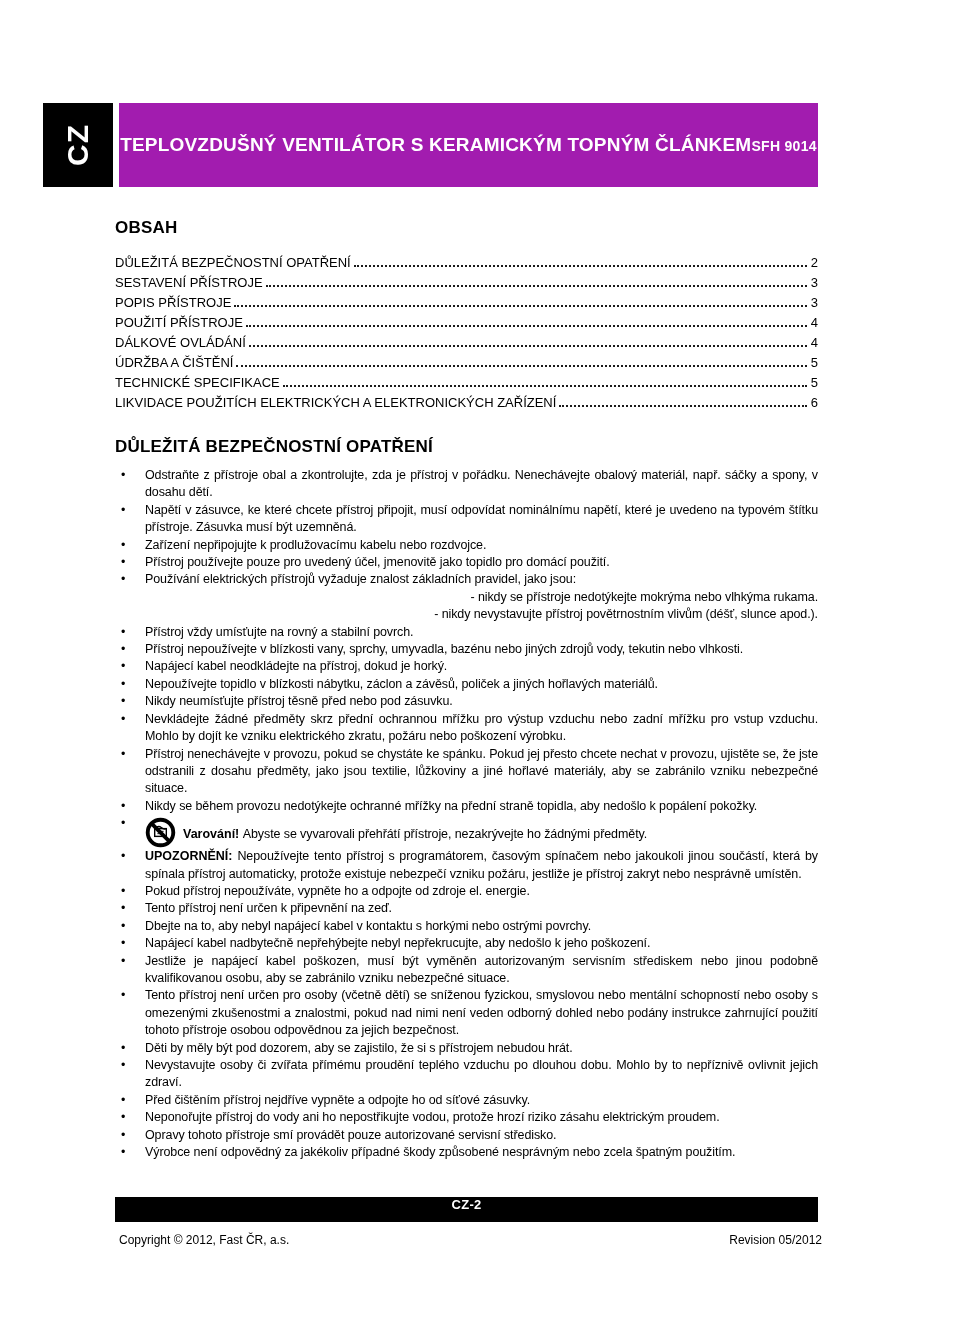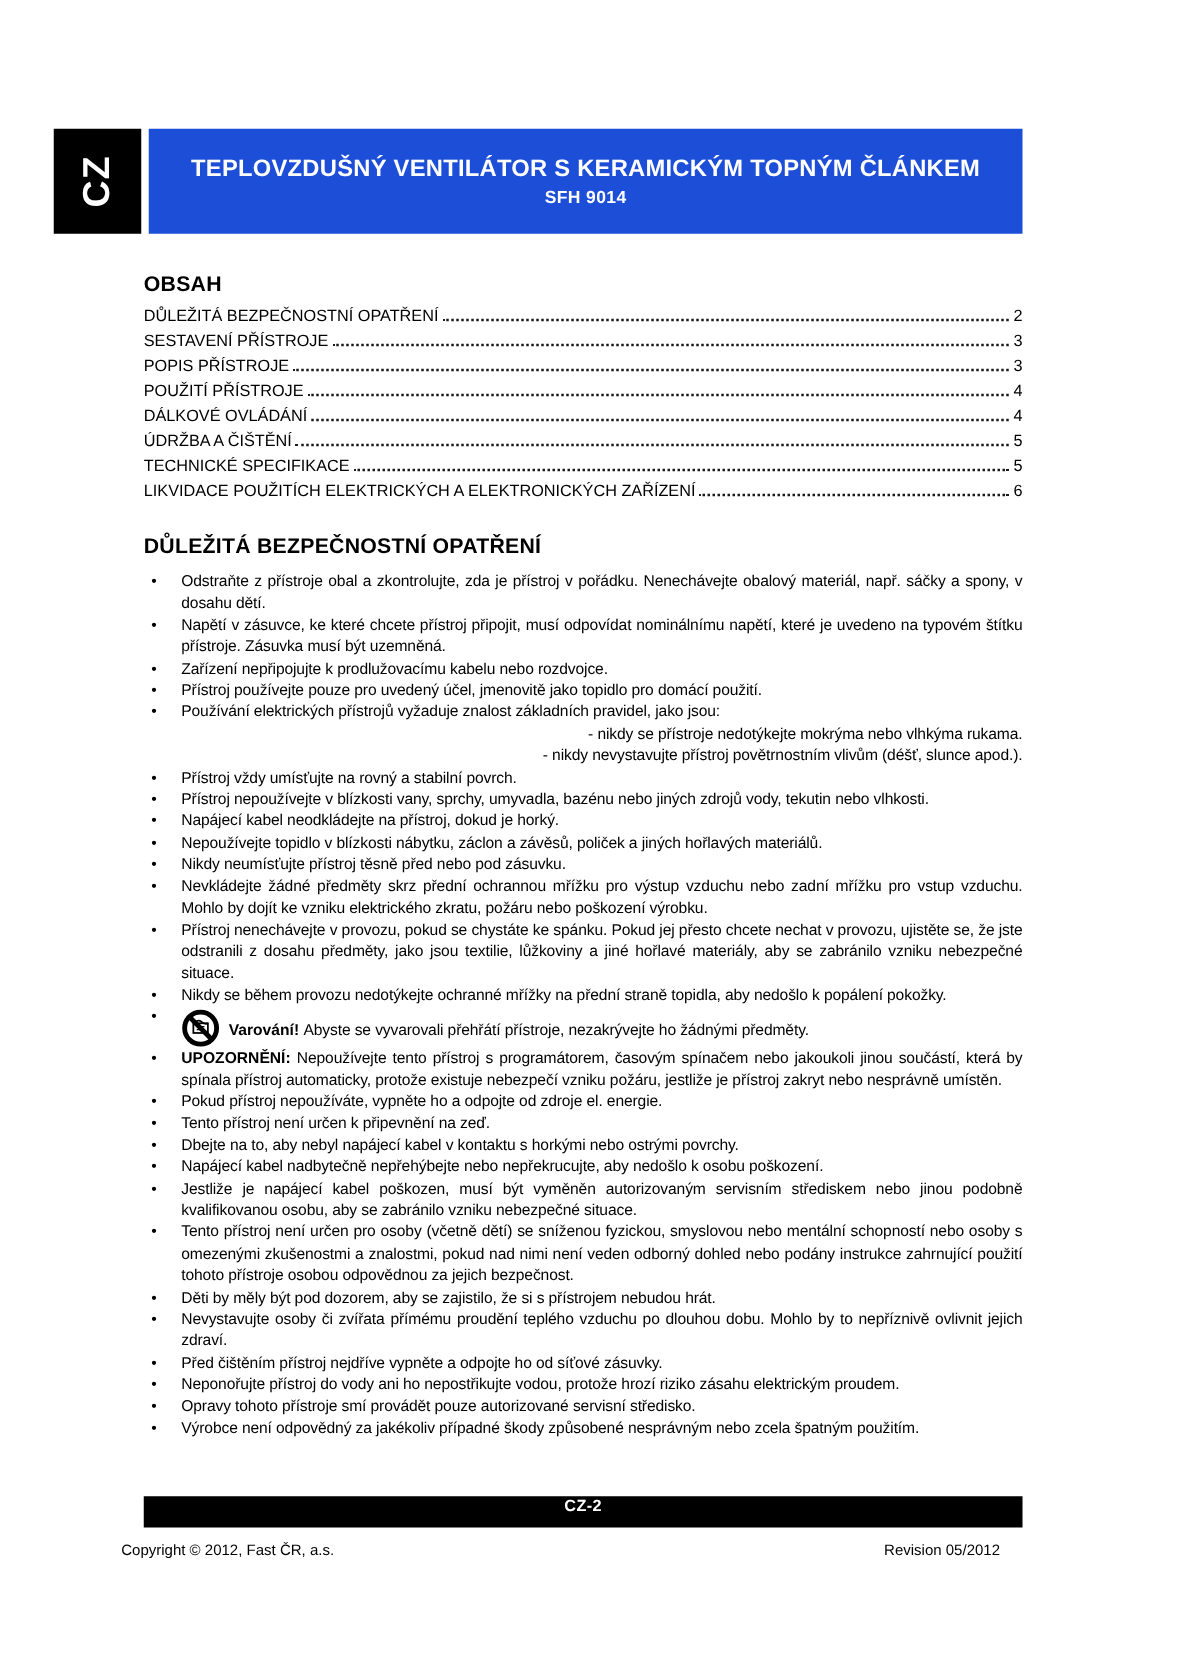--- a/index.html
+++ b/index.html
@@ -14,30 +14,30 @@
   .cz-box{
     position:absolute;left:43px;top:103px;width:70px;height:84px;
     background:#000;color:#fff;display:flex;align-items:center;justify-content:center;
   }
   .cz-box span{
     display:block;transform:rotate(-90deg);
     font-size:30px;font-weight:bold;letter-spacing:1px;
   }
   .banner{
     position:absolute;left:119px;top:103px;width:699px;height:84px;
-    background:#1d4ed8;color:#fff;
-    display:flex;flex-direction:column;align-items:center;justify-content:center;
+    background:#a21caf;color:#fff;
+    display:flex;align-items:center;justify-content:center;
   }
   .banner-title{font-size:19px;font-weight:bold;letter-spacing:.2px;}
   .banner-model{font-size:14px;font-weight:bold;margin-top:2px;letter-spacing:.3px;}
 
   
   .main{position:absolute;left:115px;top:218px;width:703px;}
 
-  .toc-heading{font-size:17px;font-weight:bold;margin:0 0 2px 0;letter-spacing:.2px;}
+  .toc-heading{font-size:17px;font-weight:bold;margin:0 0 12px 0;letter-spacing:.2px;}
   .toc-row{display:flex;align-items:flex-end;height:20px;font-size:13px;}
   .toc-label{white-space:nowrap;}
   .toc-dots{flex:1;border-bottom:2px dotted #1a1a1a;margin:0 1px 3px 3px;}
   .toc-page{min-width:10px;text-align:right;}
 
   .safety-heading{font-size:17px;font-weight:bold;margin:27px 0 10px 0;letter-spacing:.2px;}
 
   .bullet{display:flex;font-size:12.5px;line-height:17.4px;letter-spacing:-0.1px;}
   .bullet-marker{flex:none;width:30px;padding-left:6px;box-sizing:border-box;}
   .bullet-body{flex:1;text-align:justify;}
@@ -47,21 +47,21 @@
   }
   strong{letter-spacing:0;}
 
   
   .footer-bar{
     position:absolute;left:115px;top:1197px;width:703px;height:25px;
     background:#000;color:#fff;font-size:13px;font-weight:bold;
     display:flex;align-items:flex-start;justify-content:center;letter-spacing:.3px;
   }
   .footer-meta{
-    position:absolute;left:97px;top:1233px;width:703px;
+    position:absolute;left:119px;top:1233px;width:703px;
     display:flex;justify-content:space-between;font-size:12px;
   }
 </style>
 </head>
 <body>
 
 <div class="page">
 
   <div class="cz-box">
     <span>CZ</span>
@@ -192,21 +192,21 @@
         <div class="bullet">
           <span class="bullet-marker">•</span>
           <div class="bullet-body">Tento přístroj není určen k připevnění na zeď.</div>
         </div>
         <div class="bullet">
           <span class="bullet-marker">•</span>
           <div class="bullet-body">Dbejte na to, aby nebyl napájecí kabel v kontaktu s horkými nebo ostrými povrchy.</div>
         </div>
         <div class="bullet">
           <span class="bullet-marker">•</span>
-          <div class="bullet-body">Napájecí kabel nadbytečně nepřehýbejte nebo nepřekrucujte, aby nedošlo k osobu poškození.</div>
+          <div class="bullet-body">Napájecí kabel nadbytečně nepřehýbejte nebyl nepřekrucujte, aby nedošlo k jeho poškození.</div>
         </div>
         <div class="bullet">
           <span class="bullet-marker">•</span>
           <div class="bullet-body">Jestliže je napájecí kabel poškozen, musí být vyměněn autorizovaným servisním střediskem nebo jinou podobně kvalifikovanou osobu, aby se zabránilo vzniku nebezpečné situace.</div>
         </div>
         <div class="bullet">
           <span class="bullet-marker">•</span>
           <div class="bullet-body">Tento přístroj není určen pro osoby (včetně dětí) se sníženou fyzickou, smyslovou nebo mentální schopností nebo osoby s omezenými zkušenostmi a znalostmi, pokud nad nimi není veden odborný dohled nebo podány instrukce zahrnující použití tohoto přístroje osobou odpovědnou za jejich bezpečnost.</div>
         </div>
         <div class="bullet">

